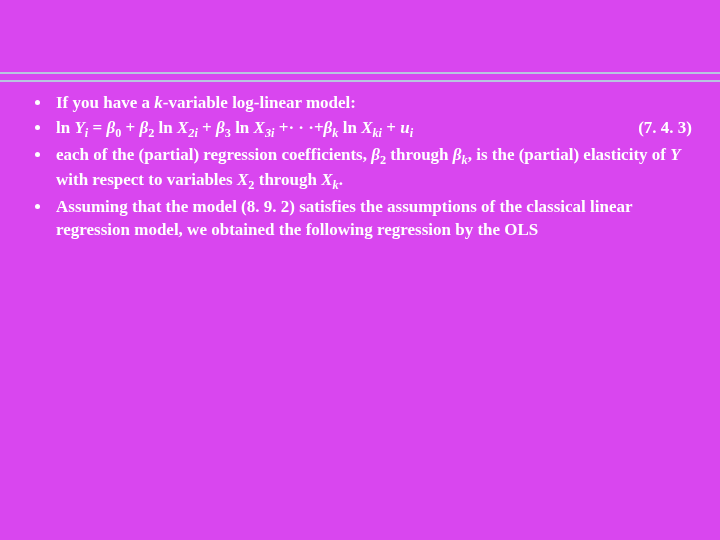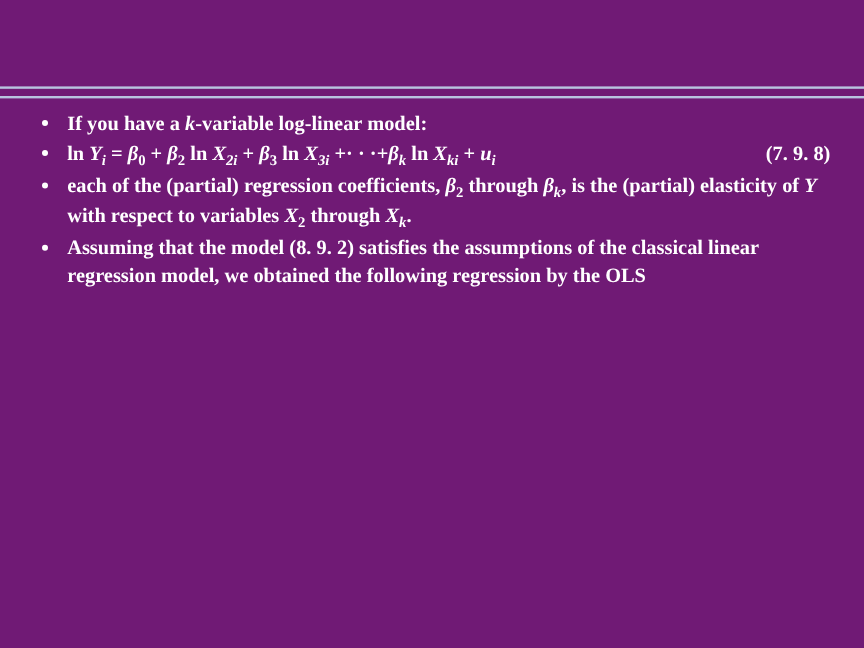--- a/index.html
+++ b/index.html
@@ -6,21 +6,21 @@
     margin: 0;
     padding: 0;
     width: 720px;
     height: 540px;
     overflow: hidden;
     font-family: "Times New Roman", Times, serif;
   }
   .slide {
     width: 720px;
     height: 540px;
-    background: #701a75;
+    background: #d946ef;
     position: relative;
     box-sizing: border-box;
   }
   .rule-top {
     position: absolute;
     left: 0;
     right: 0;
     top: 72px;
     height: 2px;
     background: #b8c4e0;
@@ -86,21 +86,21 @@
 
       <li>
         <span>If you have a </span><span class="it">k</span><span>-variable log-linear model:</span>
       </li>
 
       <li>
         <span class="eq-line">
           <span>
             <span>ln </span><span class="it">Y</span><span class="sub">i</span><span> = </span><span class="it">β</span><span class="subn">0</span><span> + </span><span class="it">β</span><span class="subn">2</span><span> ln </span><span class="it">X</span><span class="sub">2i</span><span> + </span><span class="it">β</span><span class="subn">3</span><span> ln </span><span class="it">X</span><span class="sub">3i</span><span> +· · ·+</span><span class="it">β</span><span class="sub">k</span><span> ln </span><span class="it">X</span><span class="sub">ki</span><span> + </span><span class="it">u</span><span class="sub">i</span>
           </span>
-          <span class="eq-num">(7. 9. 8)</span>
+          <span class="eq-num">(7. 4. 3)</span>
         </span>
       </li>
 
       <li>
         <span>each of the (partial) regression coefficients, </span><span class="it">β</span><span class="subn">2</span><span> through </span><span class="it">β</span><span class="sub">k</span><span>, is the (partial) elasticity of </span><span class="it">Y</span><span> with respect to variables </span><span class="it">X</span><span class="subn">2</span><span> through </span><span class="it">X</span><span class="sub">k</span><span>.</span>
       </li>
 
       <li>
         <span>Assuming that the model (8. 9. 2) satisfies the assumptions of the classical linear regression model, we obtained the following regression by the OLS</span>
       </li>

